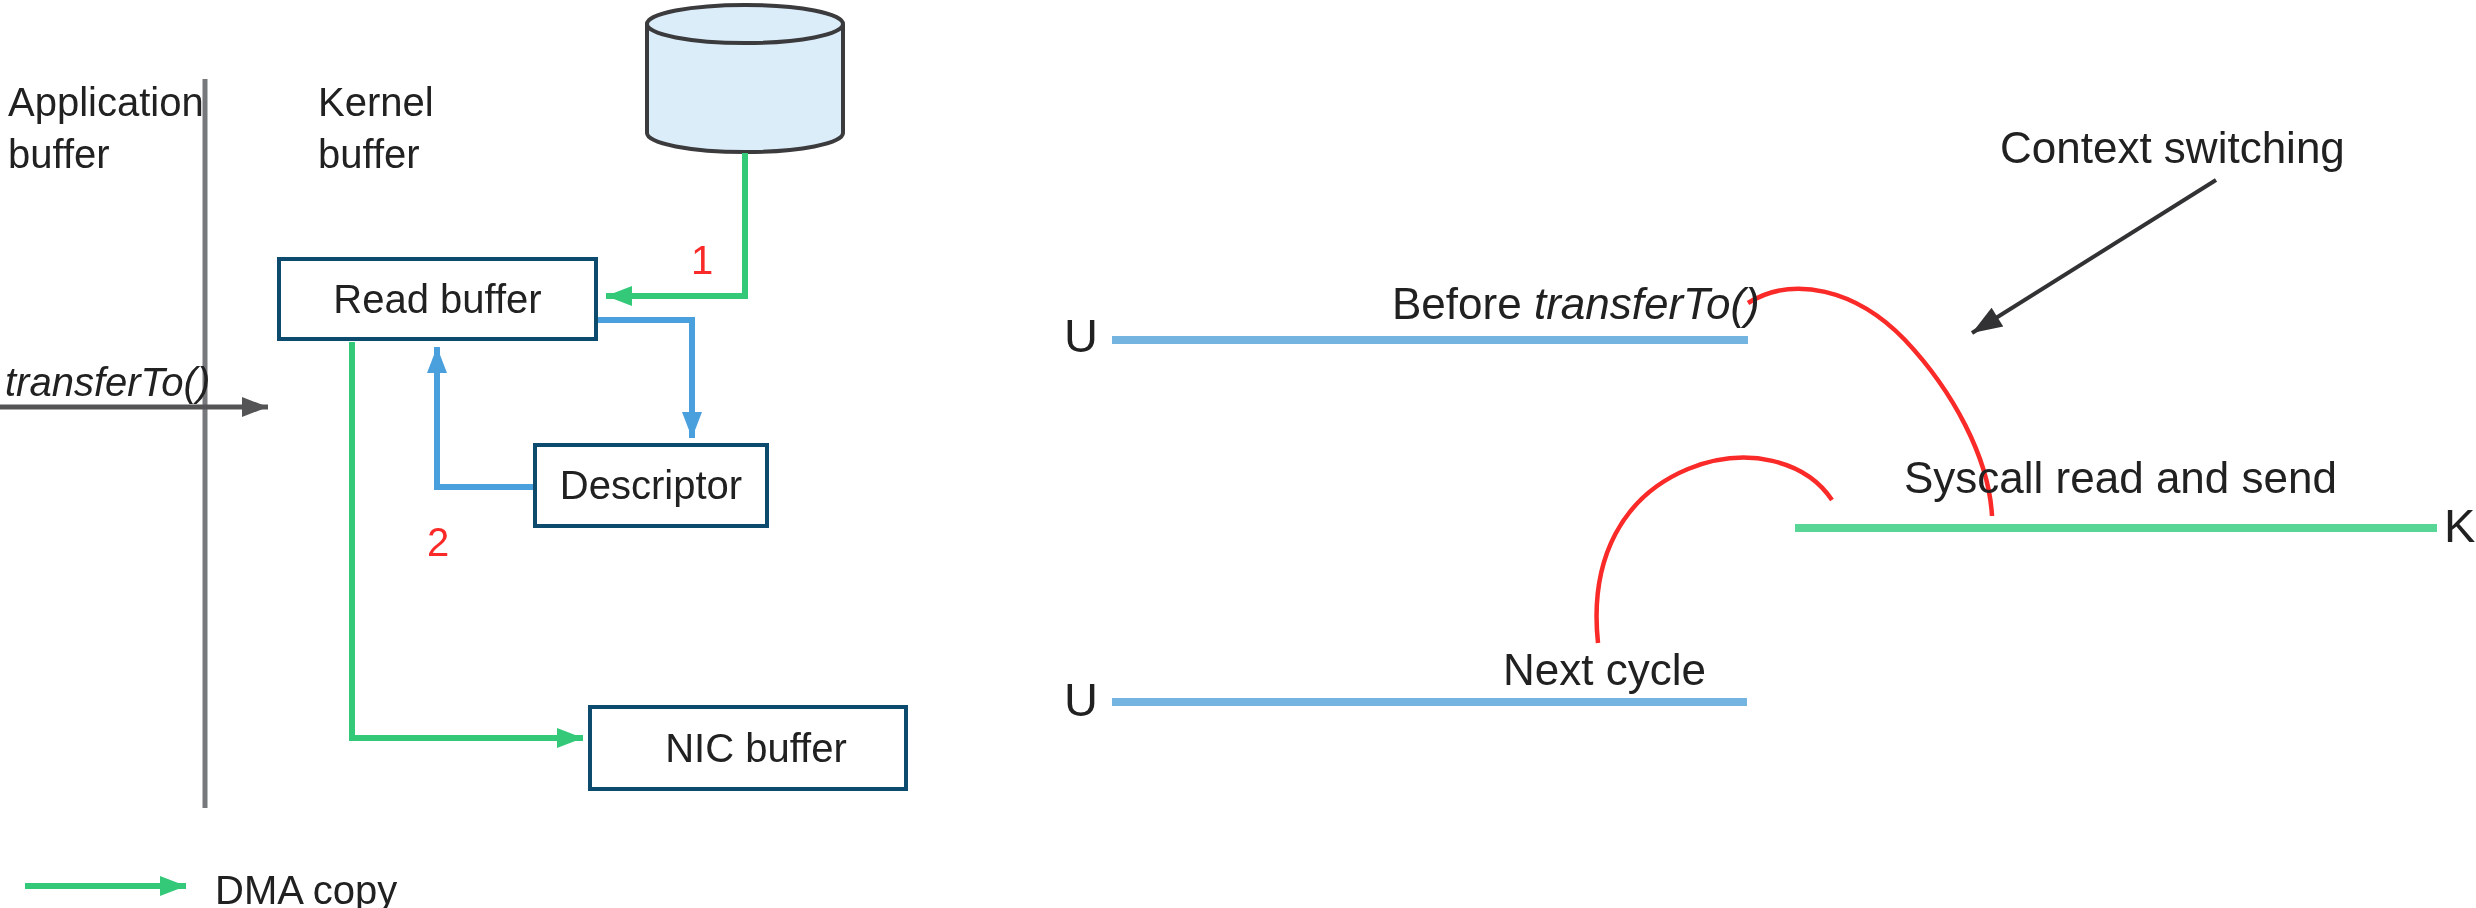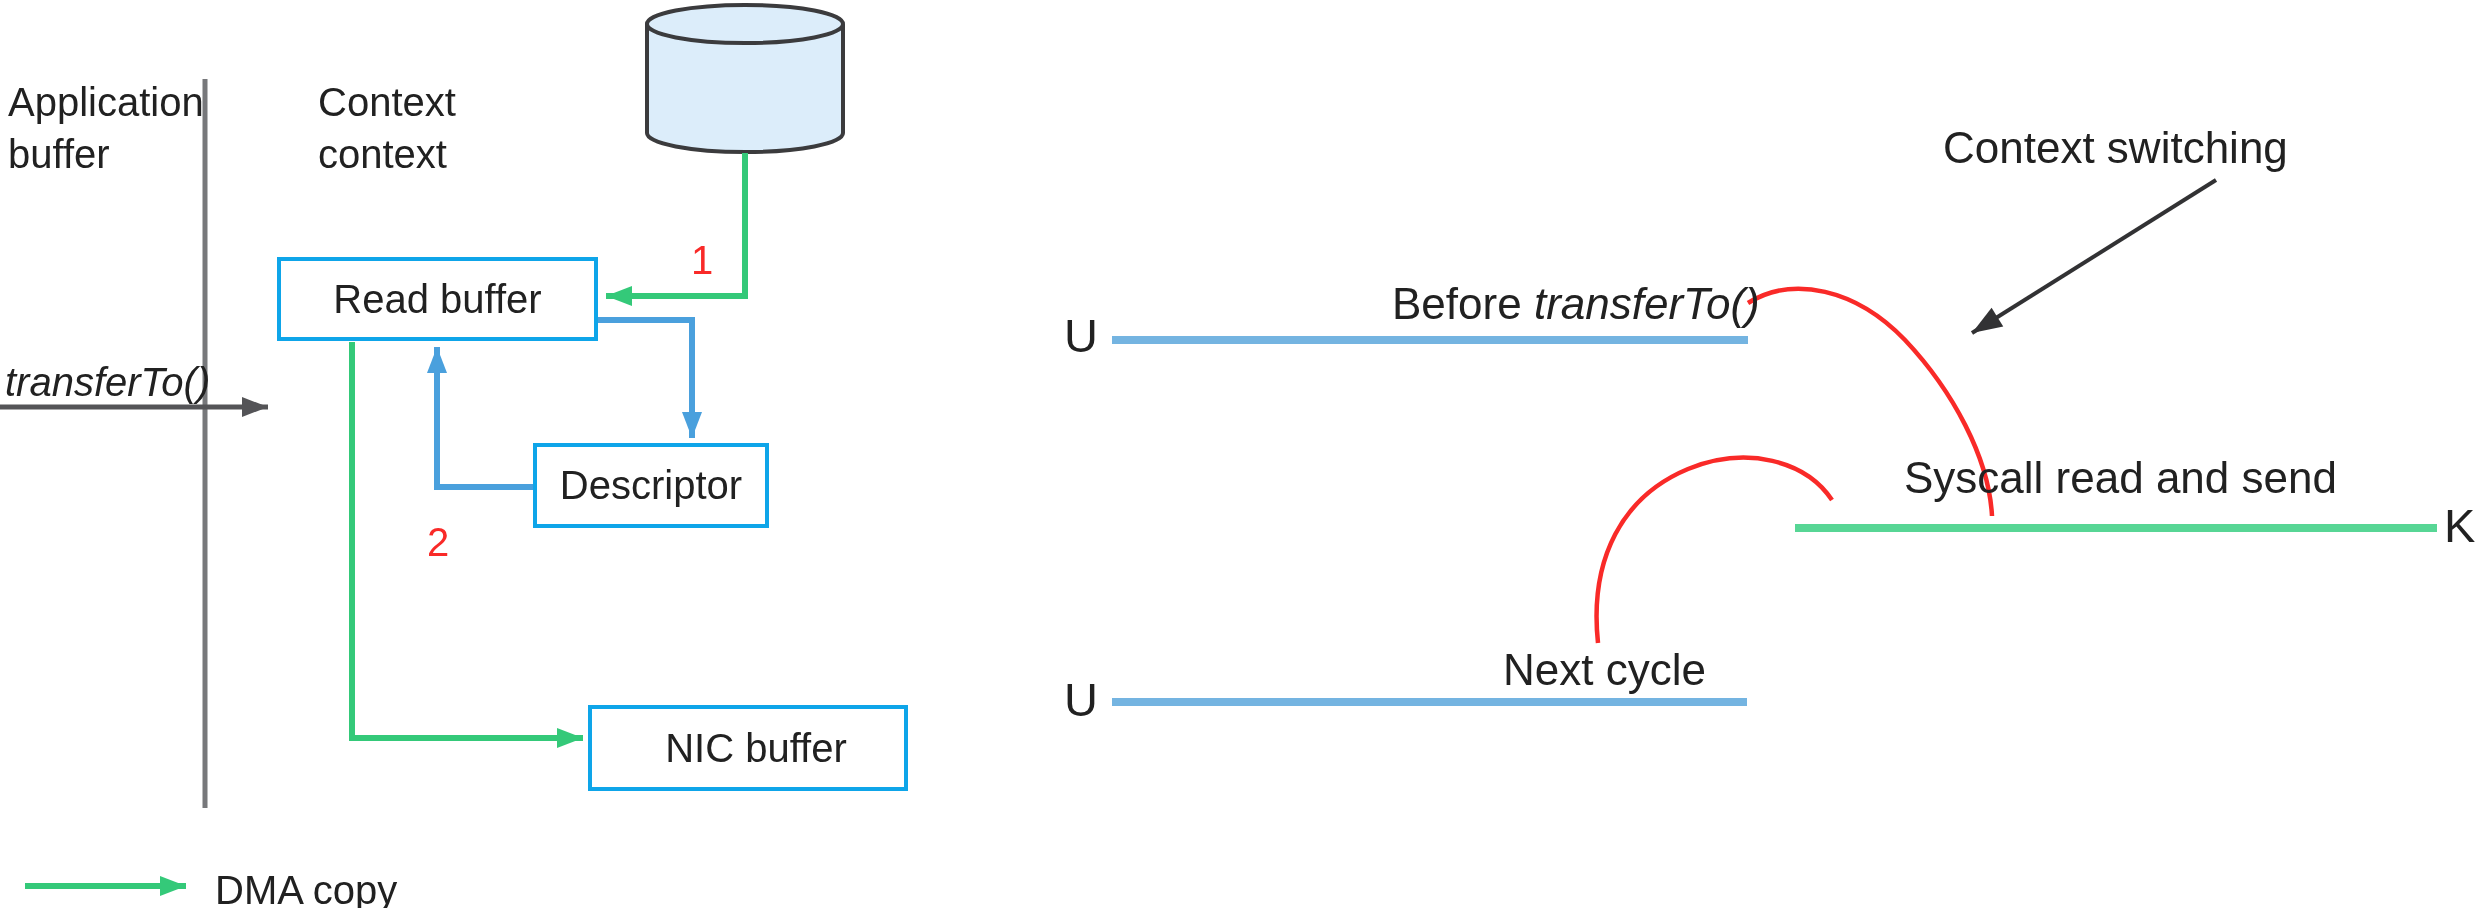--- a/index.html
+++ b/index.html
@@ -6,40 +6,40 @@
   .stage {
     position:relative; width:2476px; height:908px; background:#ffffff;
     font-family:"Liberation Sans", sans-serif; color:#212121; overflow:hidden;
   }
   .stage svg { position:absolute; left:0; top:0; }
   .label { position:absolute; font-size:40px; line-height:1.3; white-space:pre-wrap; }
   .r-label { position:absolute; font-size:44px; line-height:1.2; white-space:nowrap; }
   .axis-label { position:absolute; font-size:47px; line-height:1.1; }
   .italic { font-style:italic; }
   .box {
-    position:absolute; background:#ffffff; border:4px solid #0ea5e9;
+    position:absolute; background:#ffffff; border:4px solid #0c4a6e;
     display:flex; align-items:center; justify-content:center;
     font-size:40px; box-sizing:border-box;
   }
   #app-context        { left:8px;    top:76px;  width:195px; }
   #kernel-context     { left:318px;  top:76px;  width:175px; }
   #transfer-to        { left:5px;    top:356px; font-style:italic; }
   #read-buffer-box    { left:277px;  top:257px; width:321px; height:84px; }
   #descriptor-box     { left:533px;  top:443px; width:236px; height:85px; }
   #nic-buffer-box     { left:588px;  top:705px; width:320px; height:86px;padding-left:16px; }
   #step-1             { left:691px;  top:234px; }
   #step-2             { left:427px;  top:516px; }
   #dma-copy           { left:215px;  top:864px; }
   #u1                 { left:1064px; top:310px; }
   #u2                 { left:1064px; top:674px; }
   #k-label            { left:2444px; top:500px; }
   #before-transferto  { left:1392px; top:278px; }
   #syscall-label      { left:1904px; top:452px;text-align:right; }
   #next-cycle         { left:1503px; top:644px; }
-  #context-switching  { left:1943px; top:122px; }
+  #context-switching  { left:2000px; top:122px; }
   .sp-after { padding-right:0.28em;margin-top:35px; }
 </style>
 </head>
 <body>
 
 <div class="stage">
 
   <svg width="2476" height="908" viewBox="0 0 2476 908">
     <defs>
       <marker id="ah-green" markerUnits="userSpaceOnUse" markerWidth="30" markerHeight="24" refX="27" refY="11" orient="auto">
@@ -79,21 +79,21 @@
     <line x1="1795" y1="528" x2="2437" y2="528" stroke-width="8" style="stroke: rgb(87, 214, 149);"></line>
     <line x1="1112" y1="702" x2="1747" y2="702" stroke-width="8" style="stroke: rgb(116, 180, 225);"></line>
 
     <path d="M1748,303 C1793,275 1856,289 1905,340 C1953,391 1989,458 1992,516" fill="none" stroke-width="4.5" style="stroke: rgb(249, 42, 40);"></path>
     <path d="M1598,643 C1589,558 1623,496 1688,469 C1747,445 1806,461 1832,500" fill="none" stroke-width="4.5" style="stroke: rgb(249, 42, 40);"></path>
 
     <line x1="2216" y1="180" x2="1972" y2="333" stroke-width="4" marker-end="url(#ah-black)" style="stroke: rgb(50, 50, 52);"></line>
   </svg>
 
   <div class="label" id="app-context">Application buffer</div>
-  <div class="label" id="kernel-context">Context context</div>
+  <div class="label" id="kernel-context">Kernel buffer</div>
   <div class="label" id="transfer-to">transferTo()</div>
 
   <div class="box" id="read-buffer-box">
     <span>Read buffer</span>
   </div>
   <div class="box" id="descriptor-box">
     <span>Descriptor</span>
   </div>
   <div class="box" id="nic-buffer-box">
     <span>NIC buffer</span>

